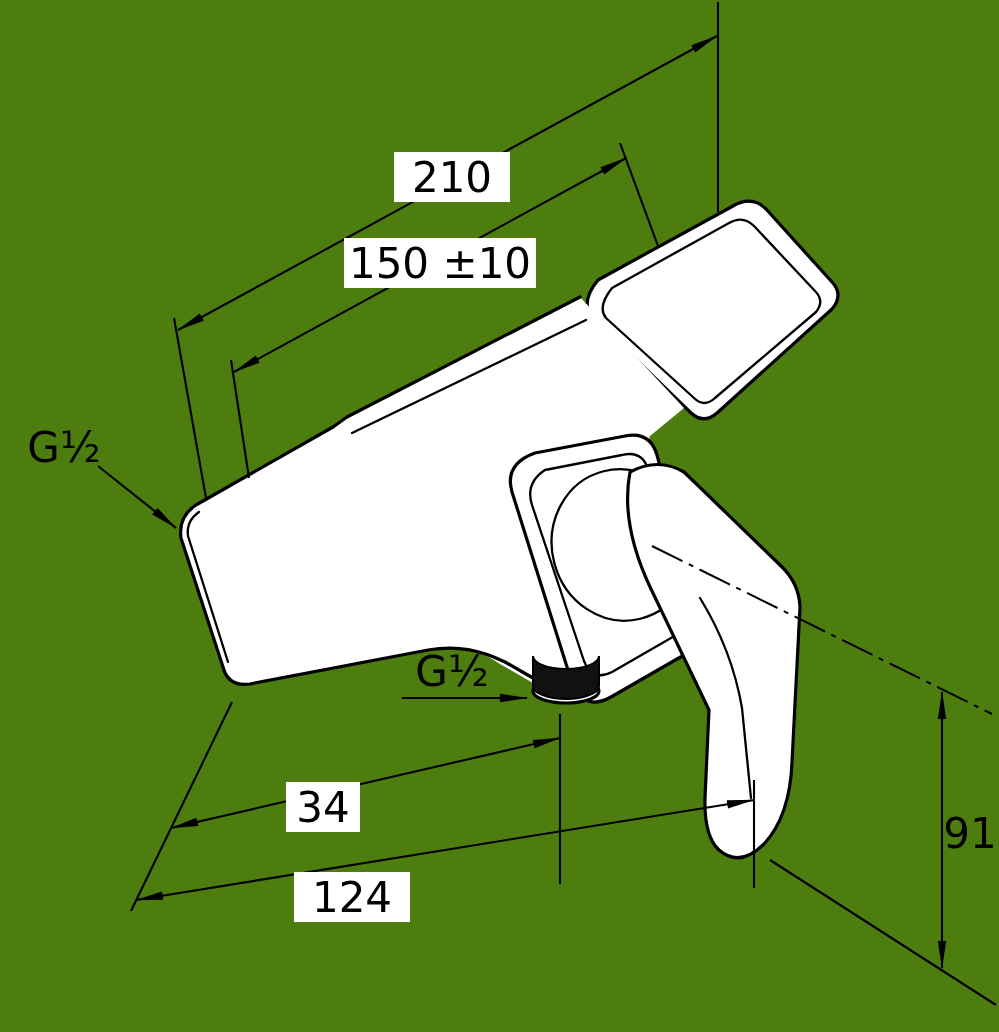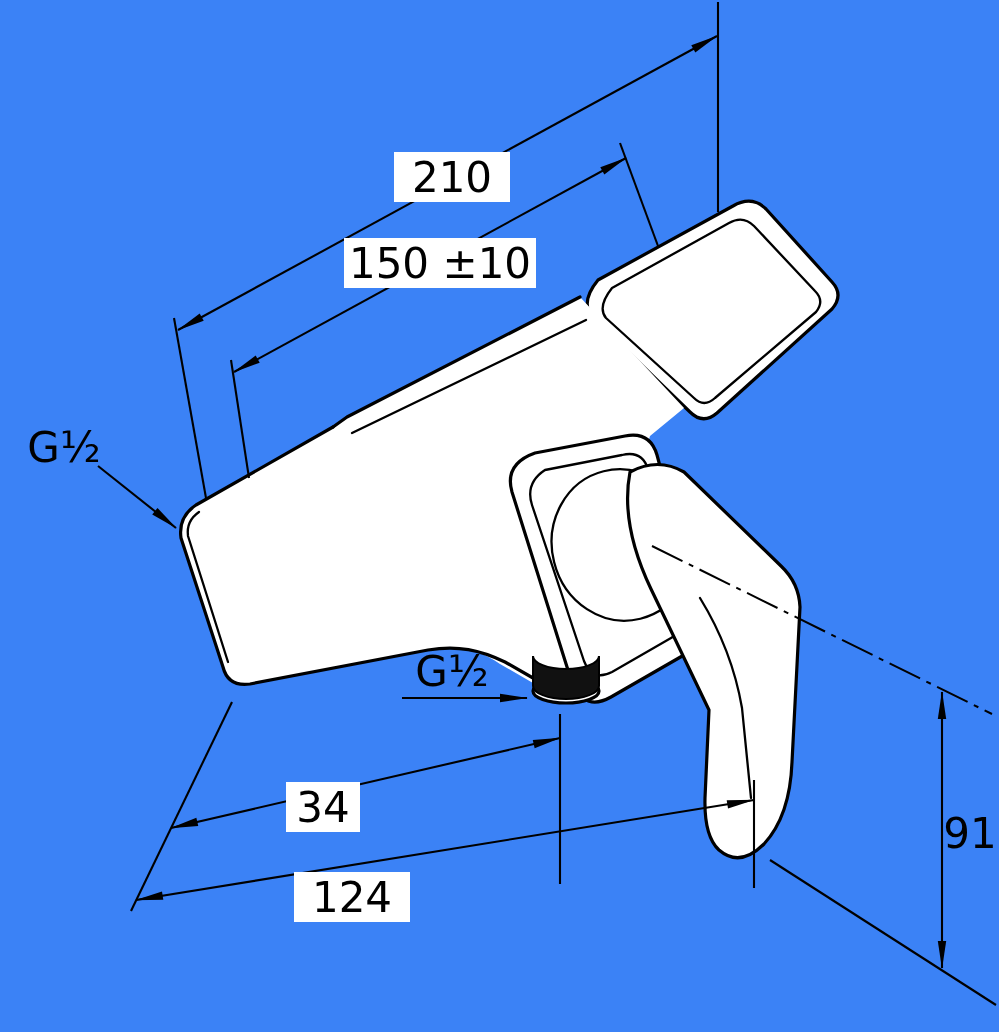--- a/index.html
+++ b/index.html
@@ -4,21 +4,21 @@
 <style>
   html, body {
     margin: 0;
     padding: 0;
     background: #ffffff;
   }
   .stage {
     position: relative;
     width: 999px;
     height: 1032px;
-    background: #3b82f6;
+    background: #4d7c0f;
     overflow: hidden;
   }
   svg { display: block; }
   .outline  { fill: #ffffff; stroke: #000000; stroke-width: 3.2; stroke-linejoin: round; stroke-linecap: round; }
   .edge     { fill: none;    stroke: #000000; stroke-width: 3.2; stroke-linejoin: round; stroke-linecap: round; }
   .detail   { fill: none;    stroke: #000000; stroke-width: 2.3; stroke-linejoin: round; stroke-linecap: round; }
   .fillonly { fill: #ffffff; stroke: none; }
   .dark     { fill: #111111; stroke: #000000; stroke-width: 2; }
   .dim      { fill: none; stroke: #000000; stroke-width: 2.1; stroke-linecap: butt; }
   .cline    { fill: none; stroke: #000000; stroke-width: 2; stroke-dasharray: 34 7 5 7; }

